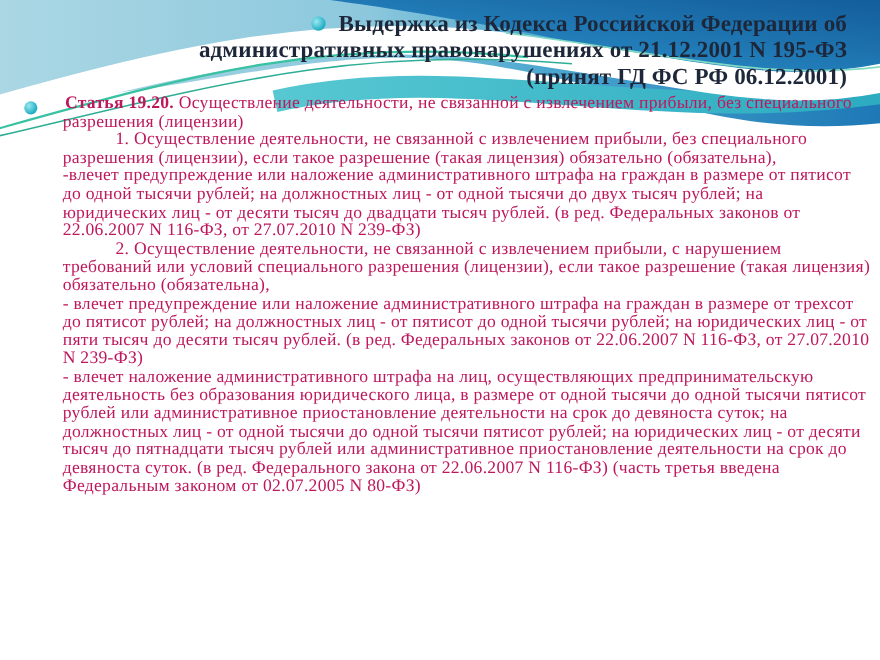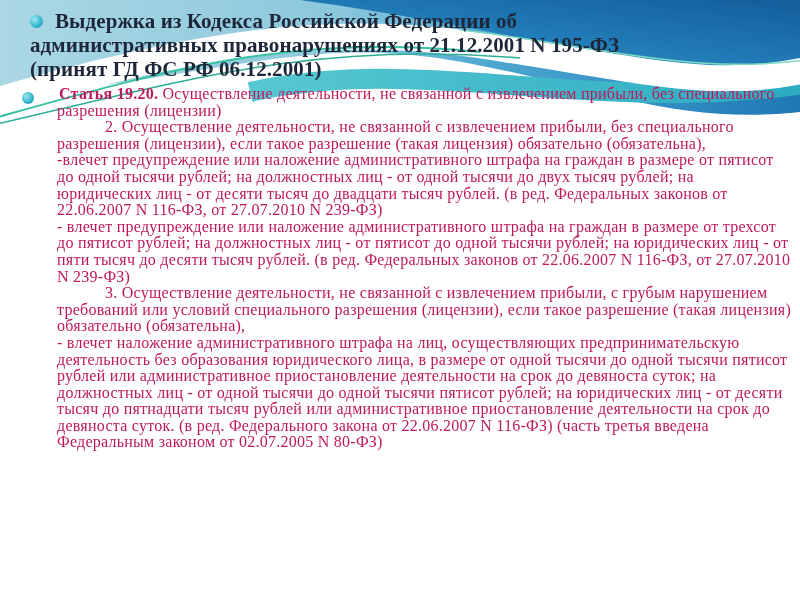--- a/index.html
+++ b/index.html
@@ -16,21 +16,21 @@
     position: absolute;
     top: 0; left: 0;
     width: 800px; height: 128px;
     display: block;
   }
   .title-block {
     position: absolute;
     top: 9px;
     left: 30px;
     right: 30px;
-    text-align: left;
+    text-align: right;
     font-weight: 700;
     font-size: 21px;
     line-height: 24px;
     letter-spacing: 0.1px;
     color: #1d2739;
     z-index: 2;
   }
   .bullet {
     display: inline-block;
     border-radius: 50%;
@@ -96,20 +96,20 @@
       <span class="bullet title-bullet"></span><span>Выдержка из Кодекса Российской Федерации об</span>
     </div>
     <div class="t-line">административных правонарушениях от 21.12.2001 N 195-ФЗ</div>
     <div class="t-line">(принят ГД ФС РФ 06.12.2001)</div>
   </div>
 
   <span class="bullet body-bullet"></span>
 
   <div class="body-block">
     <p class="para first"><b>Статья 19.20.</b><span> Осуществление деятельности, не связанной с извлечением прибыли, без специального разрешения (лицензии)</span></p>
-    <p class="para indent">2. Осуществление деятельности, не связанной с извлечением прибыли, без специального разрешения (лицензии), если такое разрешение (такая лицензия) обязательно (обязательна),</p>
+    <p class="para indent">1. Осуществление деятельности, не связанной с извлечением прибыли, без специального разрешения (лицензии), если такое разрешение (такая лицензия) обязательно (обязательна),</p>
     <p class="para">-влечет предупреждение или наложение административного штрафа на граждан в размере от пятисот до одной тысячи рублей; на должностных лиц - от одной тысячи до двух тысяч рублей; на юридических лиц - от десяти тысяч до двадцати тысяч рублей. (в ред. Федеральных законов от 22.06.2007 N 116-ФЗ, от 27.07.2010 N 239-ФЗ)</p>
+    <p class="para indent">2. Осуществление деятельности, не связанной с извлечением прибыли, с нарушением требований или условий специального разрешения (лицензии), если такое разрешение (такая лицензия) обязательно (обязательна),</p>
     <p class="para">- влечет предупреждение или наложение административного штрафа на граждан в размере от трехсот до пятисот рублей; на должностных лиц - от пятисот до одной тысячи рублей; на юридических лиц - от пяти тысяч до десяти тысяч рублей. (в ред. Федеральных законов от 22.06.2007 N 116-ФЗ, от 27.07.2010 N 239-ФЗ)</p>
-    <p class="para indent">3. Осуществление деятельности, не связанной с извлечением прибыли, с грубым нарушением требований или условий специального разрешения (лицензии), если такое разрешение (такая лицензия) обязательно (обязательна),</p>
     <p class="para">- влечет наложение административного штрафа на лиц, осуществляющих предпринимательскую деятельность без образования юридического лица, в размере от одной тысячи до одной тысячи пятисот рублей или административное приостановление деятельности на срок до девяноста суток; на должностных лиц - от одной тысячи до одной тысячи пятисот рублей; на юридических лиц - от десяти тысяч до пятнадцати тысяч рублей или административное приостановление деятельности на срок до девяноста суток. (в ред. Федерального закона от 22.06.2007 N 116-ФЗ) (часть третья введена Федеральным законом от 02.07.2005 N 80-ФЗ)</p>
   </div>
 
 </div>
 
 </body></html>

